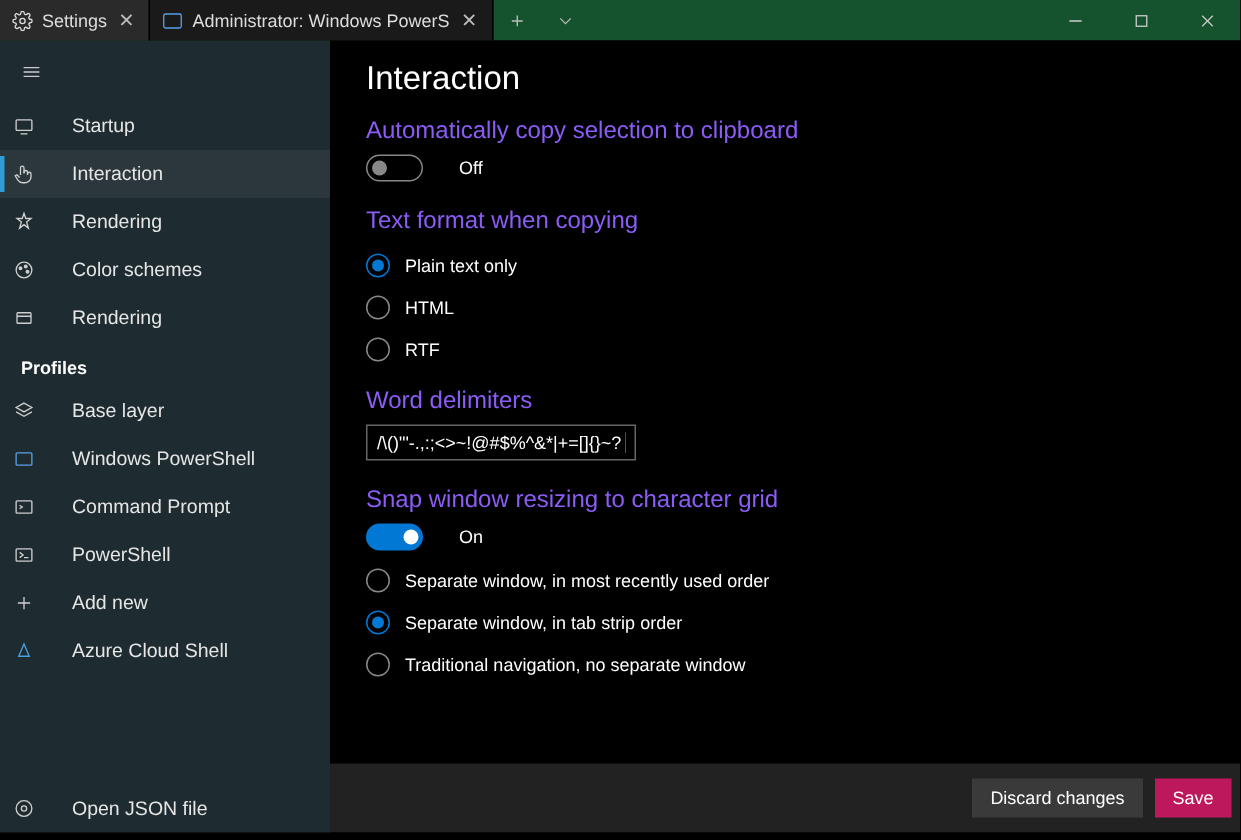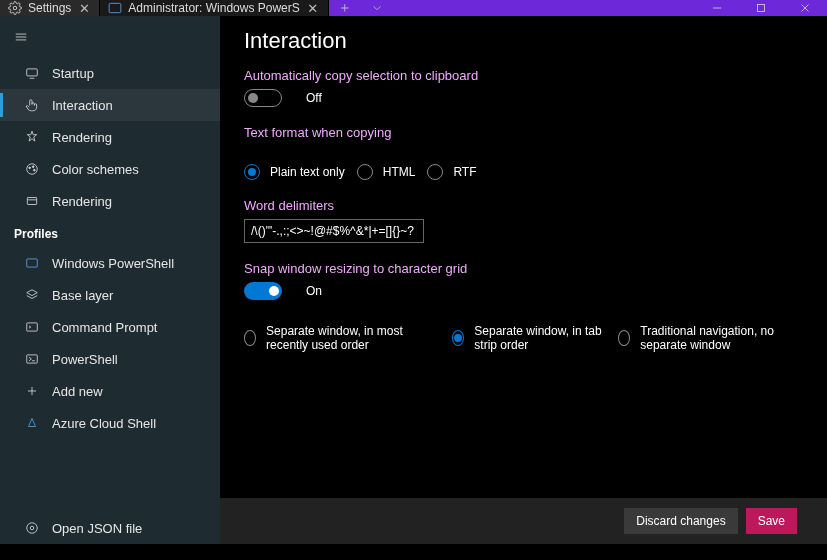--- a/index.html
+++ b/index.html
@@ -1,60 +1,60 @@
 <!DOCTYPE html>
 <html><head>
 <meta charset="utf-8">
 <style>
 * { margin: 0; padding: 0; box-sizing: border-box; font-family: "Segoe UI", sans-serif; }
 body { width: 827px; height: 560px; background: #000; color: #fff; overflow: hidden; }
 
-.titlebar { height: 16px; background: #6d28d9; display: flex; align-items: stretch; }
+.titlebar { height: 27px; background: #14532d; display: flex; align-items: stretch; }
 .tab { display: flex; align-items: center; padding: 0 8px; gap: 6px; font-size: 12px; color: #ddd; border-right: 1px solid #000; background: #2a2a2a; position: relative; }
 .tab.inactive { background: #1a1a1a; }
 .tab-icon { width: 14px; height: 14px; display: inline-flex; align-items: center; justify-content: center; }
 .tab-close { width: 14px; height: 14px; color: #bbb; font-size: 13px; display: flex; align-items: center; justify-content: center; }
 .tab-new, .tab-dropdown { width: 32px; display: flex; align-items: center; justify-content: center; color: #bbb; font-size: 14px; }
 .titlebar-spacer { flex: 1; }
 .win-controls { display: flex; }
 .win-btn { width: 44px; display: flex; align-items: center; justify-content: center; color: #ccc; font-size: 10px; }
 
 .app { display: flex; height: calc(560px - 32px); }
 .sidebar { width: 220px; background: #1e2b31; display: flex; flex-direction: column; padding-top: 4px; }
 .hamburger { padding: 10px 14px; color: #ccc; font-size: 14px; }
-.sb-item { display: flex; align-items: center; gap: 12px; padding: 8px 24px; font-size: 13px; color: #e6e6e6; cursor: pointer; position: relative; }
+.sb-item { display: flex; gap: 24px; padding: 8px 8px; font-size: 13px; color: #e6e6e6; cursor: pointer; position: relative; }
 .sb-item.active { background: rgba(255,255,255,0.06); }
 .sb-item.active::before { content: ""; position: absolute; left: 0; top: 4px; bottom: 4px; width: 3px; background: #2f9cd6; }
 .sb-item .ic { width: 16px; height: 16px; display: inline-flex; align-items: center; justify-content: center; color: #d0d0d0; }
 .sb-section { padding: 10px 14px 6px; font-size: 12px; font-weight: 600; color: #fff; }
 .sb-spacer { flex: 1; }
 
 .main { flex: 1; background: #000; position: relative; padding: 12px 24px 60px 24px; overflow: auto; }
 .main h1 { font-size: 22px; font-weight: 400; margin-bottom: 14px; }
-.label { font-size: 13px; color: #f0abfc; margin: 18px 0 6px; }
+.label { font-size: 16px; color: #8b5cf6; margin: 18px 0 6px; }
 .label.first { margin-top: 8px; }
 
 .toggle { display: flex; align-items: center; gap: 24px; }
 .toggle-track { width: 38px; height: 18px; border-radius: 9px; position: relative; }
 .toggle-track.off { border: 1px solid #888; }
 .toggle-knob { width: 10px; height: 10px; border-radius: 50%; position: absolute; top: 3px; }
 .toggle-track.off .toggle-knob { left: 3px; background: #888; }
 .toggle-track.on { background: #0078d4; }
 .toggle-track.on .toggle-knob { right: 3px; background: #fff; top: 4px; }
 .toggle-label { font-size: 12px; }
 
-.radio-group { display: flex; gap: 12px; margin-top: 24px; }
+.radio-group { display: flex; flex-direction: column; gap: 12px; margin-top: 12px; }
 .radio { display: flex; align-items: center; gap: 10px; font-size: 12px; cursor: pointer; }
 .radio-circle { width: 16px; height: 16px; border: 1px solid #888; border-radius: 50%; display: flex; align-items: center; justify-content: center; }
 .radio.selected .radio-circle { border-color: #0078d4; }
 .radio.selected .radio-circle::after { content: ""; width: 8px; height: 8px; background: #0078d4; border-radius: 50%; }
 
 .textbox { width: 180px; border: 1px solid #666; background: #000; color: #fff; padding: 4px 6px; font-size: 12px; }
 
-.bottombar { position: absolute; right: 0; bottom: 0; left: 0; padding: 10px 30px; display: flex; justify-content: flex-end; gap: 8px; background: #222; }
+.bottombar { position: absolute; right: 0; bottom: 0; left: 0; padding: 10px 6px; display: flex; justify-content: flex-end; gap: 8px; background: #222; }
 .db-btn { padding: 6px 12px; font-size: 12px; border: none; cursor: pointer; }
 .db-btn.discard { background: #3a3a3a; color: #fff; }
 .db-btn.save { background: #be185d; color: #fff; }
 
 svg { width: 14px; height: 14px; stroke: currentColor; fill: none; stroke-width: 1.5; }
 </style>
 </head>
 <body>
 
 <div class="titlebar">
@@ -158,35 +158,35 @@
             <rect x="4" y="6" width="16" height="12" rx="1"></rect>
             <line x1="4" y1="10" x2="20" y2="10"></line>
           </svg>
         </span>
       <span>Rendering</span>
     </div>
 
     <div class="sb-section">Profiles</div>
 
     <div class="sb-item">
+      <span class="ic">
+          <svg viewBox="0 0 24 24">
+            <polygon points="12 3 21 8 12 13 3 8 12 3"></polygon>
+            <polyline points="3 13 12 18 21 13"></polyline>
+          </svg>
+        </span>
+      <span>Base layer</span>
+    </div>
+    <div class="sb-item">
       <span class="ic" style="color:#5aa0e6;">
           <svg viewBox="0 0 24 24" fill="currentColor" stroke="none">
             <rect x="3" y="5" width="18" height="14" rx="1"></rect>
           </svg>
         </span>
       <span>Windows PowerShell</span>
-    </div>
-    <div class="sb-item">
-      <span class="ic">
-          <svg viewBox="0 0 24 24">
-            <polygon points="12 3 21 8 12 13 3 8 12 3"></polygon>
-            <polyline points="3 13 12 18 21 13"></polyline>
-          </svg>
-        </span>
-      <span>Base layer</span>
     </div>
     <div class="sb-item">
       <span class="ic">
           <svg viewBox="0 0 24 24">
             <rect x="3" y="5" width="18" height="14" rx="1"></rect>
             <polyline points="7 10 10 12 7 14"></polyline>
           </svg>
         </span>
       <span>Command Prompt</span>
     </div>

